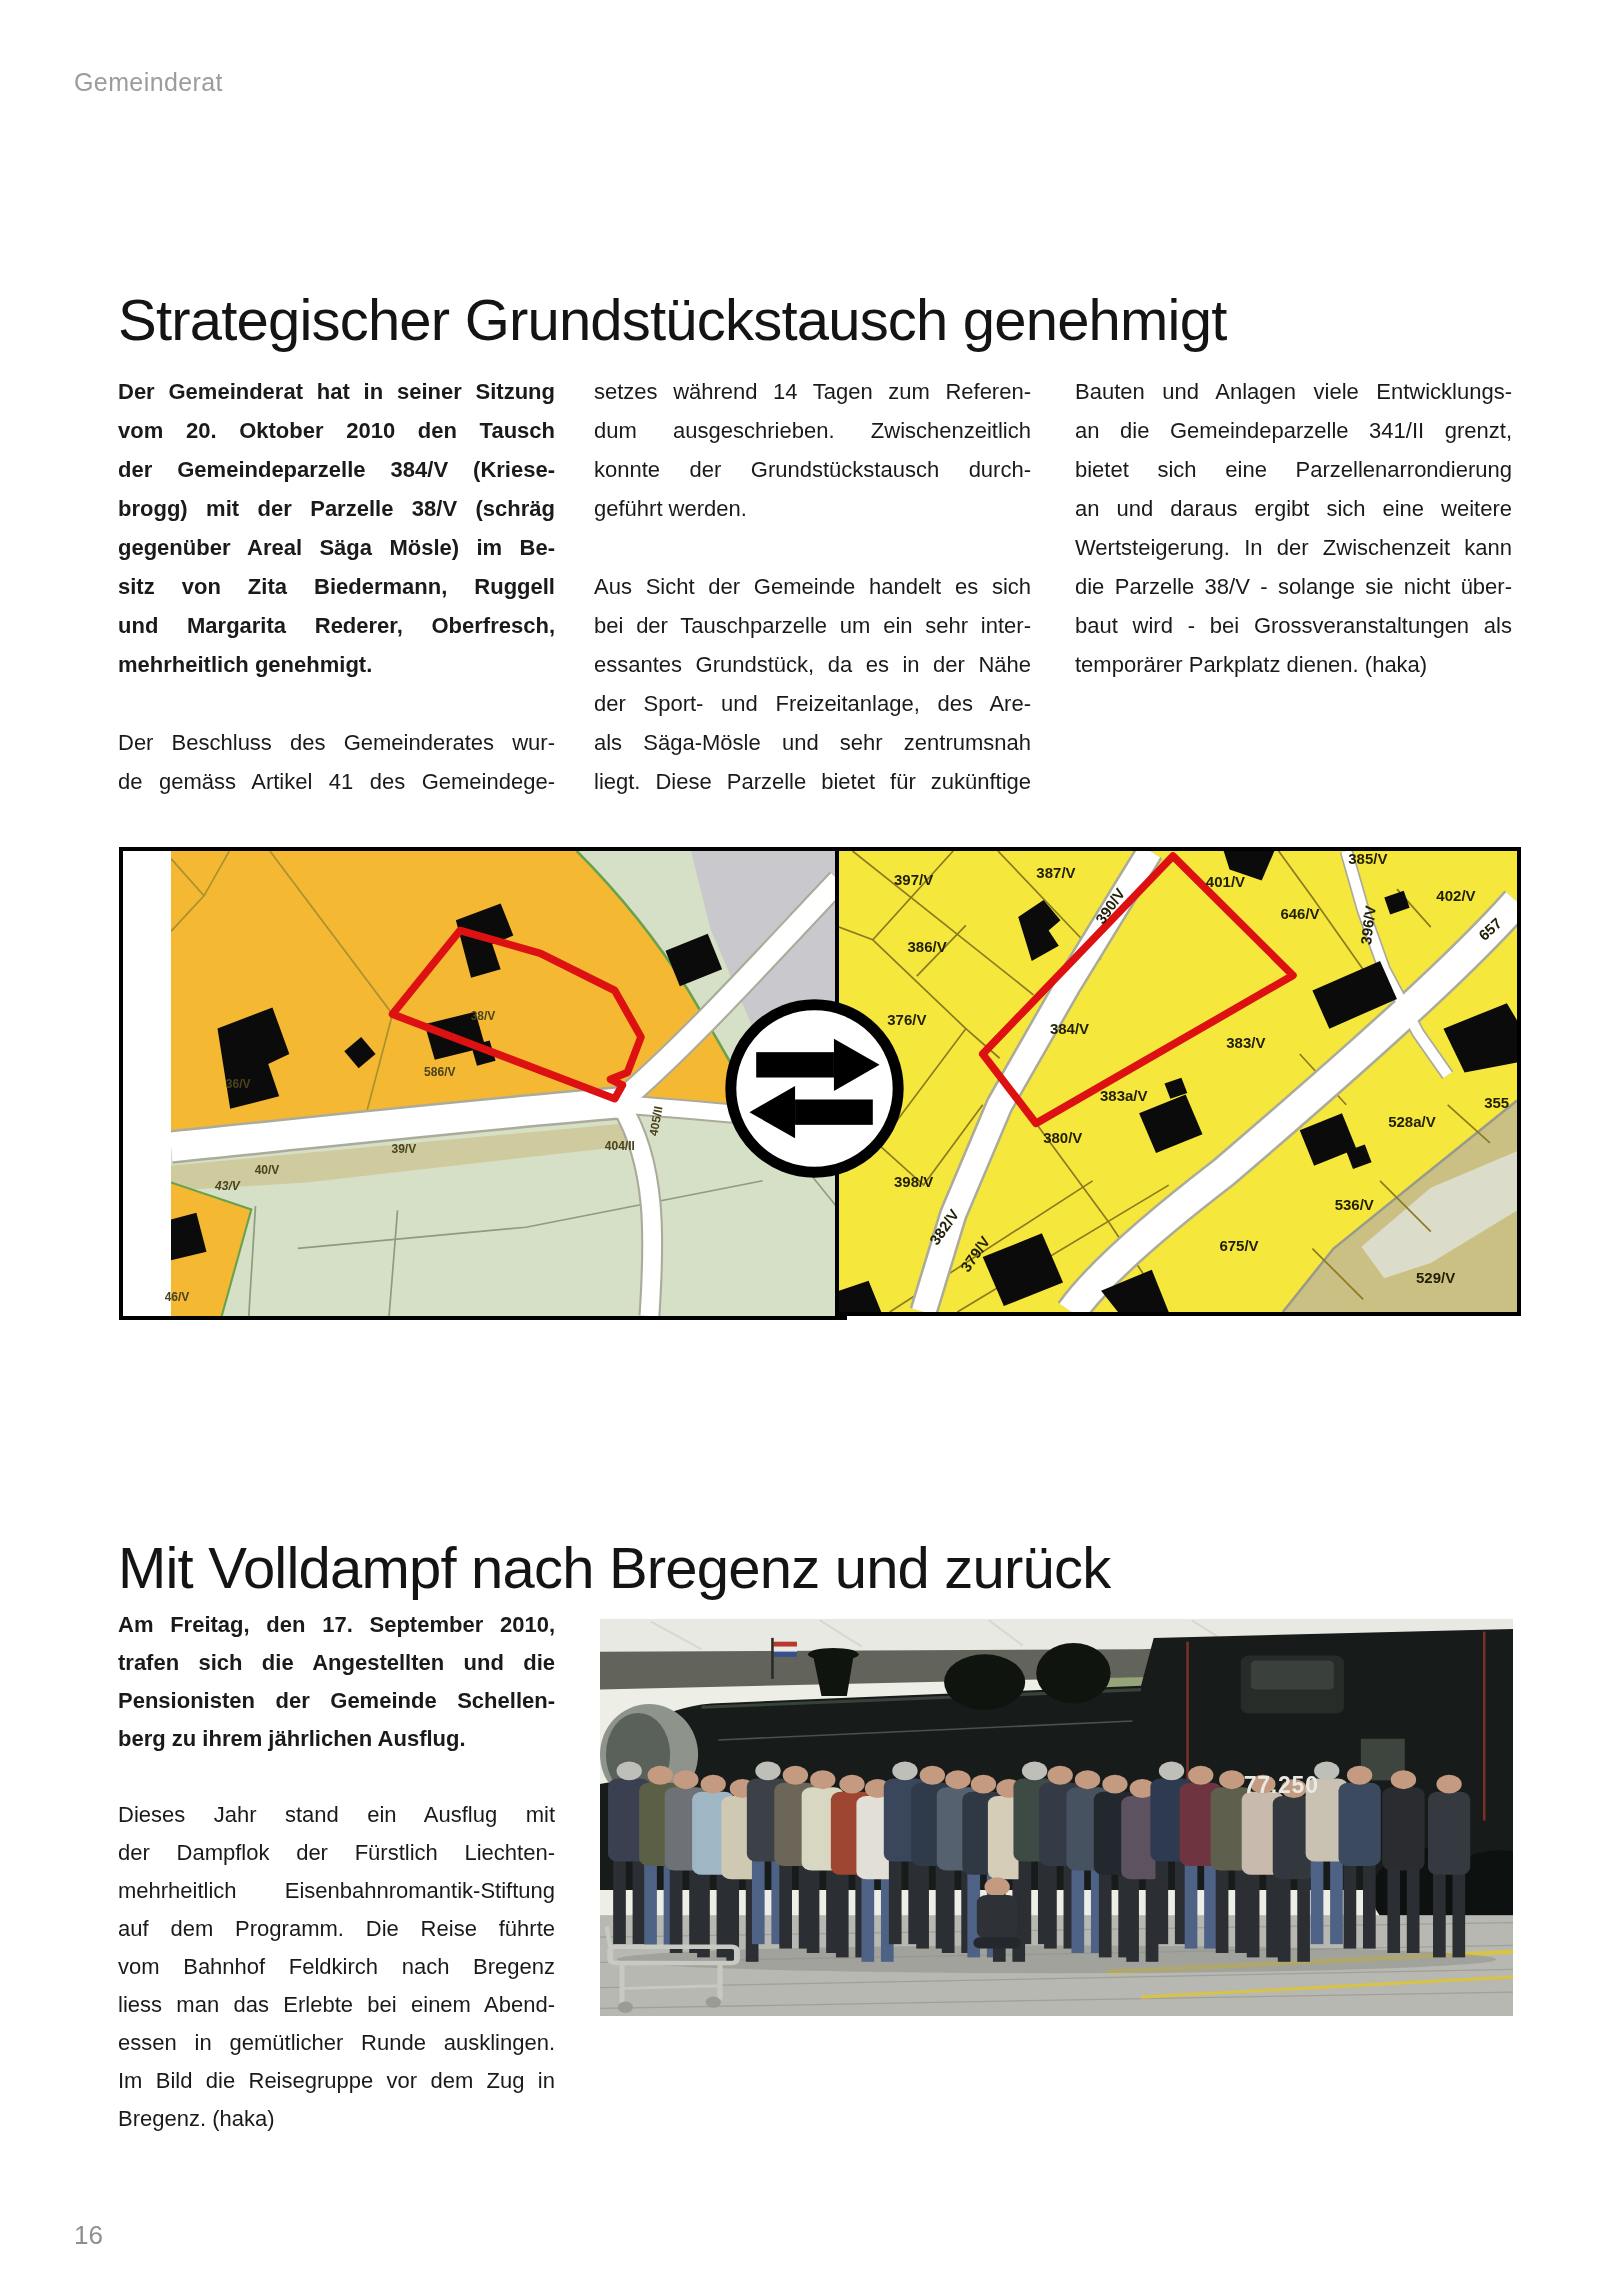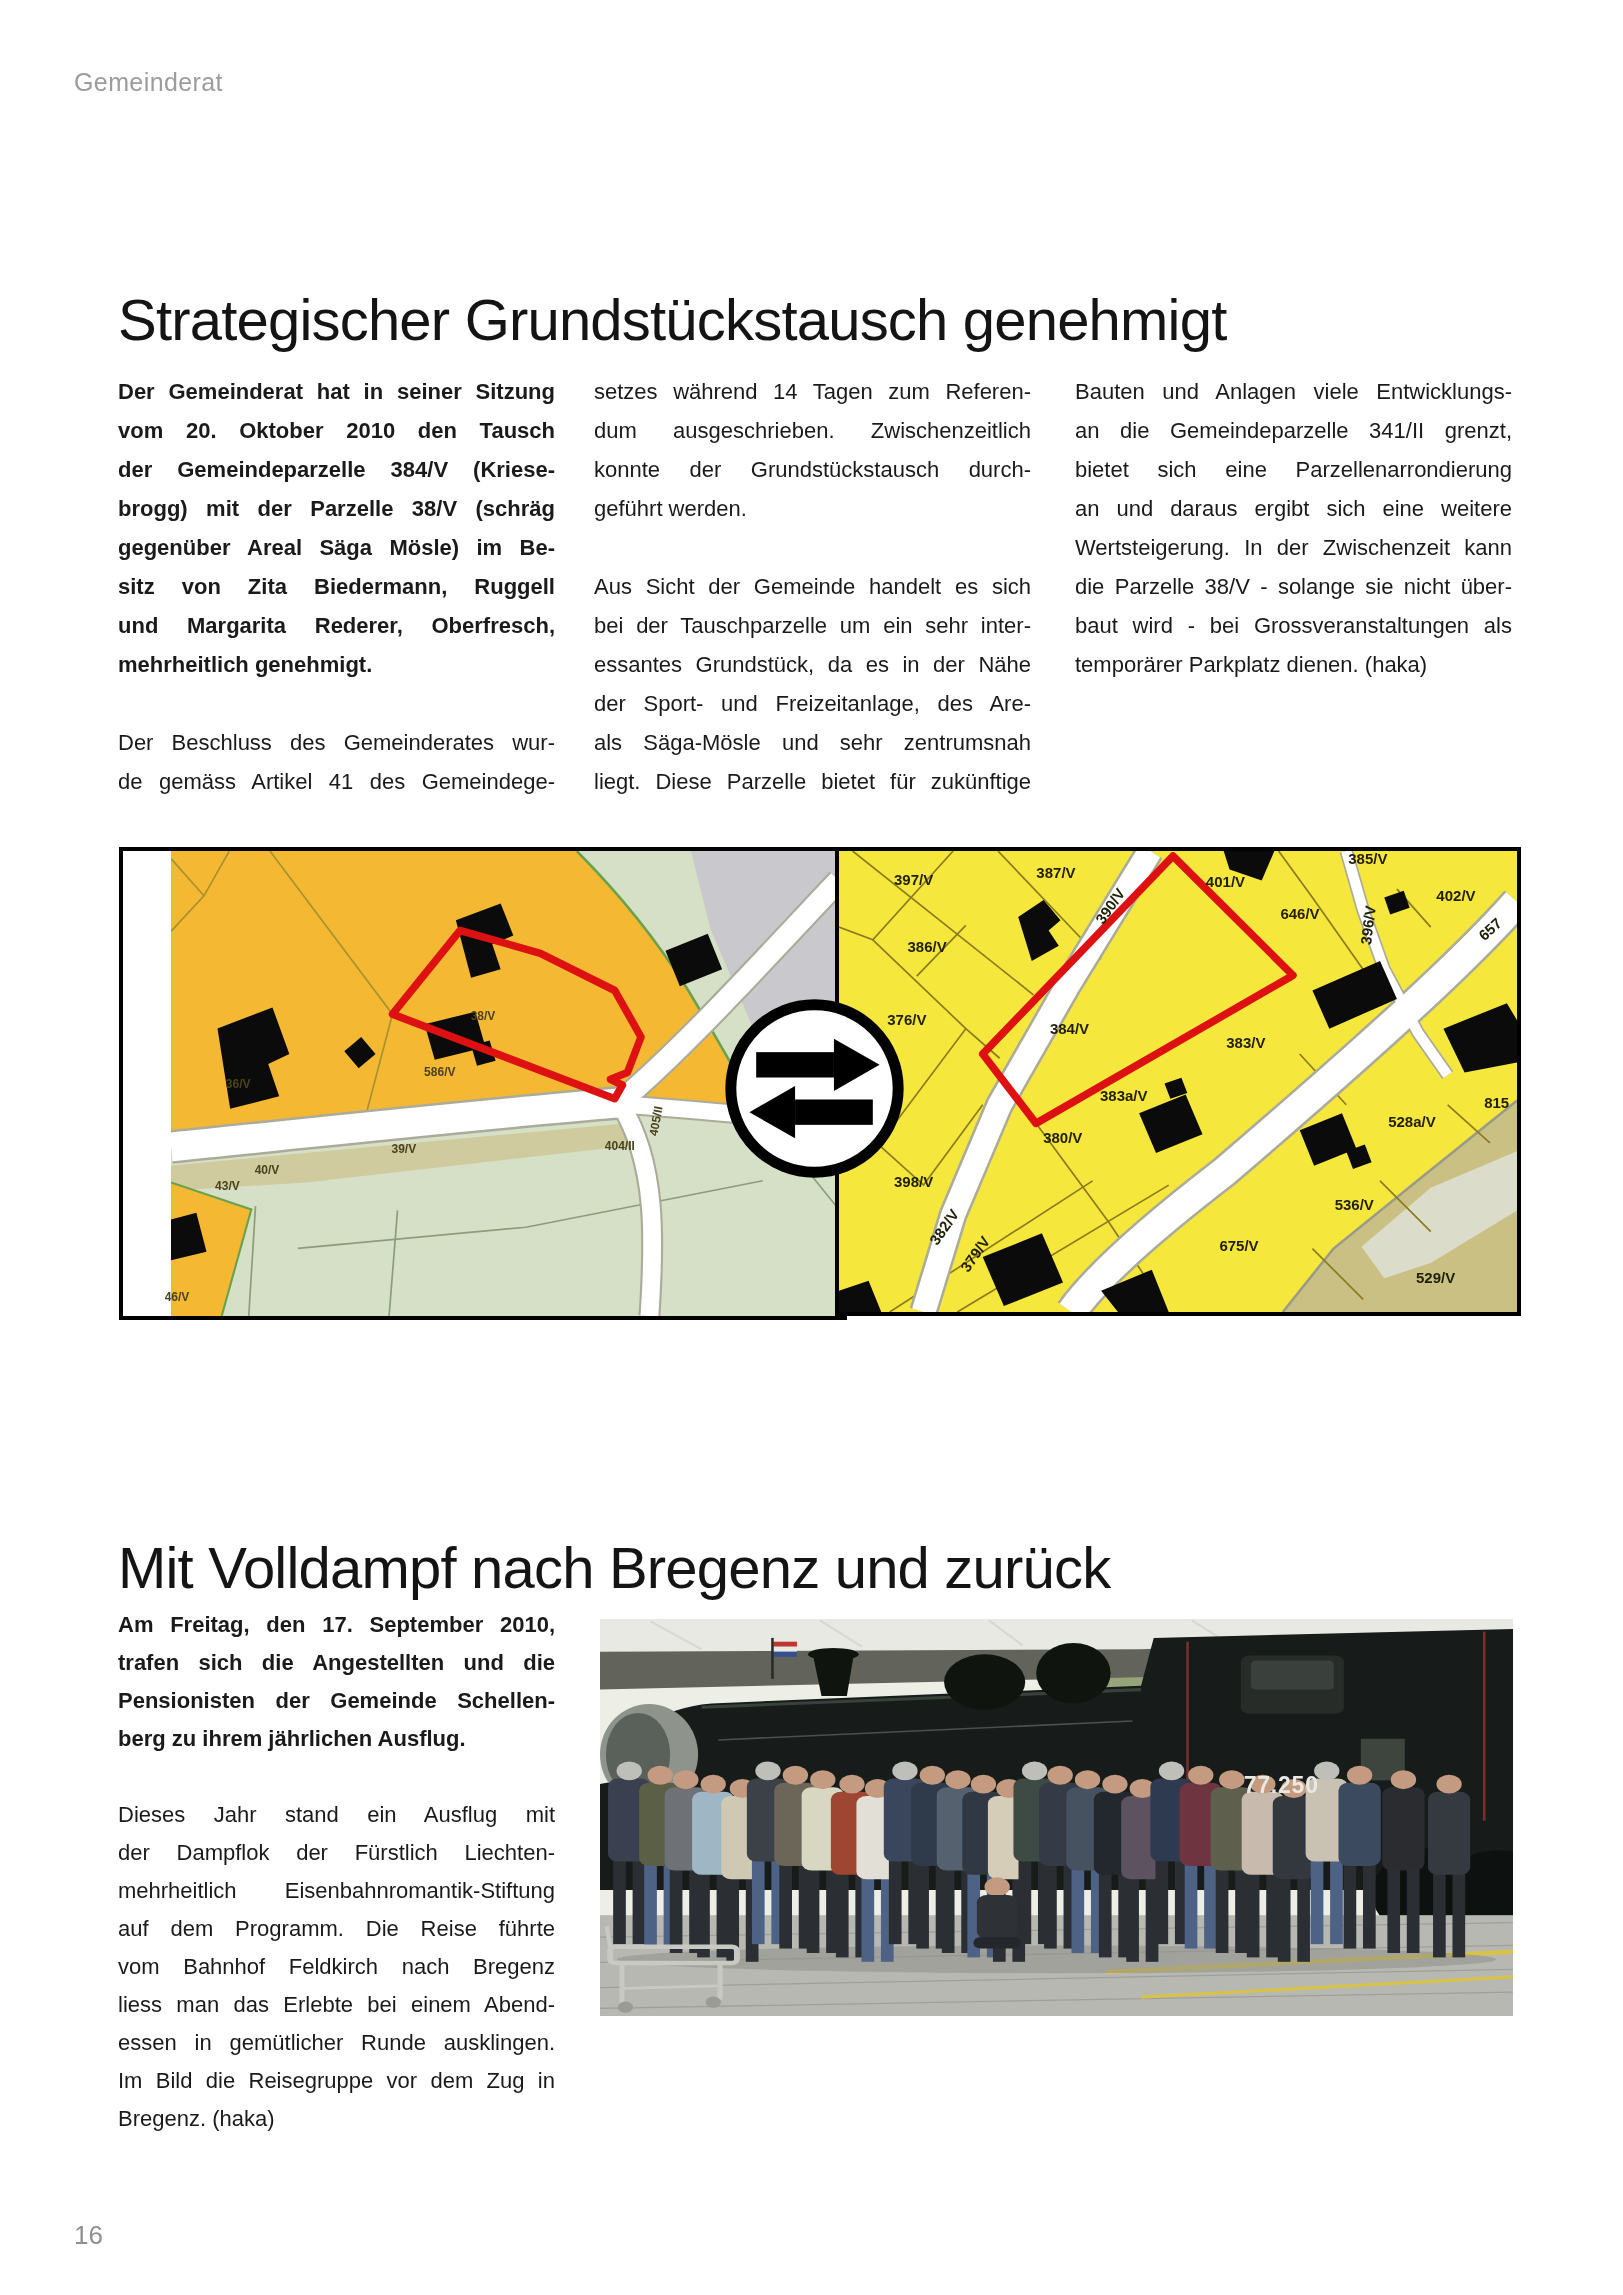--- a/index.html
+++ b/index.html
@@ -138,21 +138,21 @@
       <path d="M342,94 L437,121 L525,165 L556,220 L540,262 L520,270 L534,277 L525,293 L262,193 Z" fill="none" stroke="#DD1111" stroke-width="9" stroke-linejoin="round"></path>
     </svg>
     <div class="map-labels">
         <span class="map-label" style="left: 50%; top: 35.5%;">38/V</span>
         <span class="map-label" style="left: 44%; top: 47.5%;">586/V</span>
         <span class="map-label" style="left: 16%; top: 50%;">36/V</span>
         <span class="map-label" style="left: 39%; top: 64%;">39/V</span>
         <span class="map-label" style="left: 69%; top: 63.5%;">404/II</span>
         <span class="map-label" style="left: 74%; top: 58%; transform: translate(-50%, -50%) rotate(-80deg);">405/II</span>
         <span class="map-label" style="left: 20%; top: 68.5%;">40/V</span>
-        <span class="map-label" style="left: 14.5%; top: 72%;">43/V</span>
+        <span class="map-label" style="left: 14.5%; top: 72%; font-style: italic;">43/V</span>
         <span class="map-label" style="left: 7.5%; top: 96%;">46/V</span>
       </div>
   </div>
 
   <div class="map map-right">
     <svg viewBox="0 0 802 545" preserveAspectRatio="none">
       <rect width="802" height="545" fill="#F6E73C"></rect>
       <path d="M802,295 L690,385 L585,470 L525,545 L802,545 Z" fill="#CBC084"></path>
       <path d="M618,468 L700,398 L802,355 L802,425 L700,487 L645,505 Z" fill="#DCDCCB"></path>
       <path d="M802,295 L690,385 L585,470 L525,545" stroke="#9A9A8A" stroke-width="3" fill="none"></path>
@@ -216,21 +216,21 @@
         <span class="map-label" style="left: 34%; top: 38.5%;">384/V</span>
         <span class="map-label" style="left: 60%; top: 41.5%;">383/V</span>
         <span class="map-label" style="left: 42%; top: 53%;">383a/V</span>
         <span class="map-label" style="left: 33%; top: 62%;">380/V</span>
         <span class="map-label" style="left: 11%; top: 71.5%;">398/V</span>
         <span class="map-label" style="left: 15.5%; top: 81.5%; transform: translate(-50%, -50%) rotate(-55deg);">382/V</span>
         <span class="map-label" style="left: 20%; top: 87.5%; transform: translate(-50%, -50%) rotate(-55deg);">379/V</span>
         <span class="map-label" style="left: 59%; top: 85.5%;">675/V</span>
         <span class="map-label" style="left: 76%; top: 76.5%;">536/V</span>
         <span class="map-label" style="left: 84.5%; top: 58.5%;">528a/V</span>
-        <span class="map-label" style="left: 97%; top: 54.5%;">815</span>
+        <span class="map-label" style="left: 97%; top: 54.5%;">355</span>
         <span class="map-label" style="left: 88%; top: 92.5%;">529/V</span>
         <span class="map-label" style="left: 40%; top: 12%; transform: translate(-50%, -50%) rotate(-55deg);">390/V</span>
         <span class="map-label" style="left: 78%; top: 16%; transform: translate(-50%, -50%) rotate(-83deg);">396/V</span>
         <span class="map-label" style="left: 96%; top: 17%; transform: translate(-50%, -50%) rotate(-42deg);">657</span>
       </div>
   </div>
 
   <div class="swap-badge">
     <svg viewBox="0 0 226 226">
       <circle cx="113" cy="113" r="99" fill="#FFFFFF" stroke="#000000" stroke-width="13"></circle>

